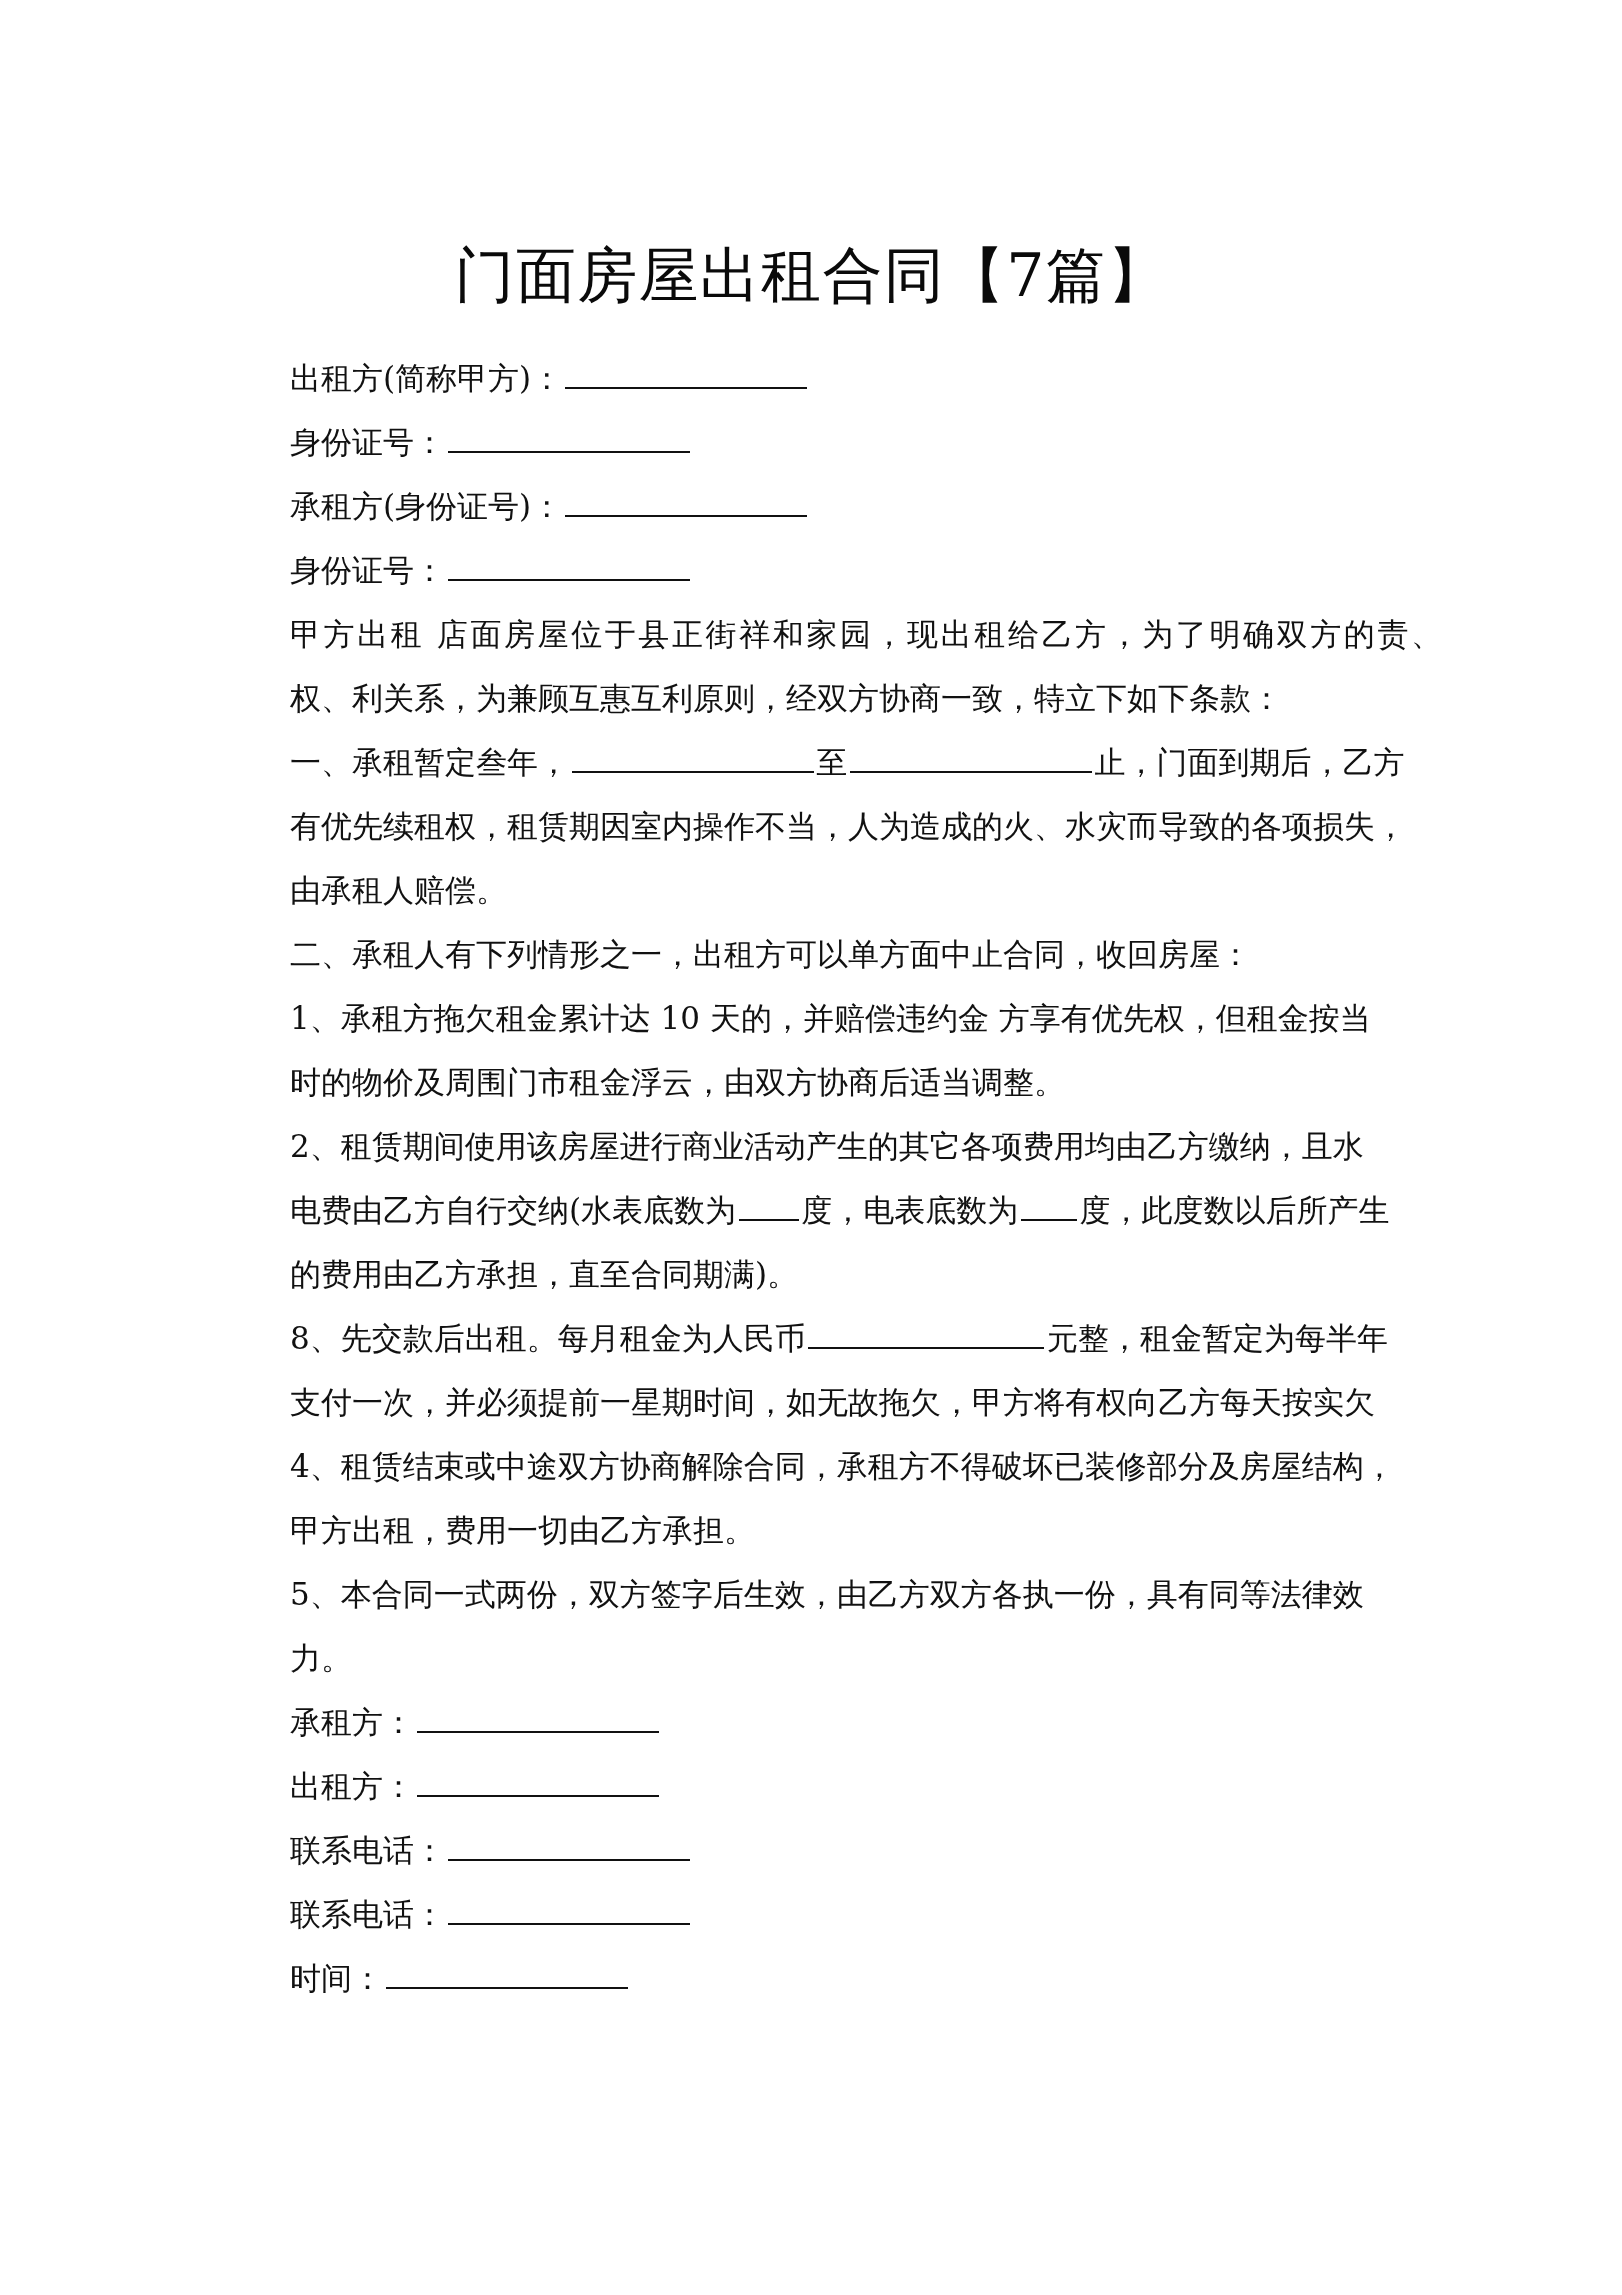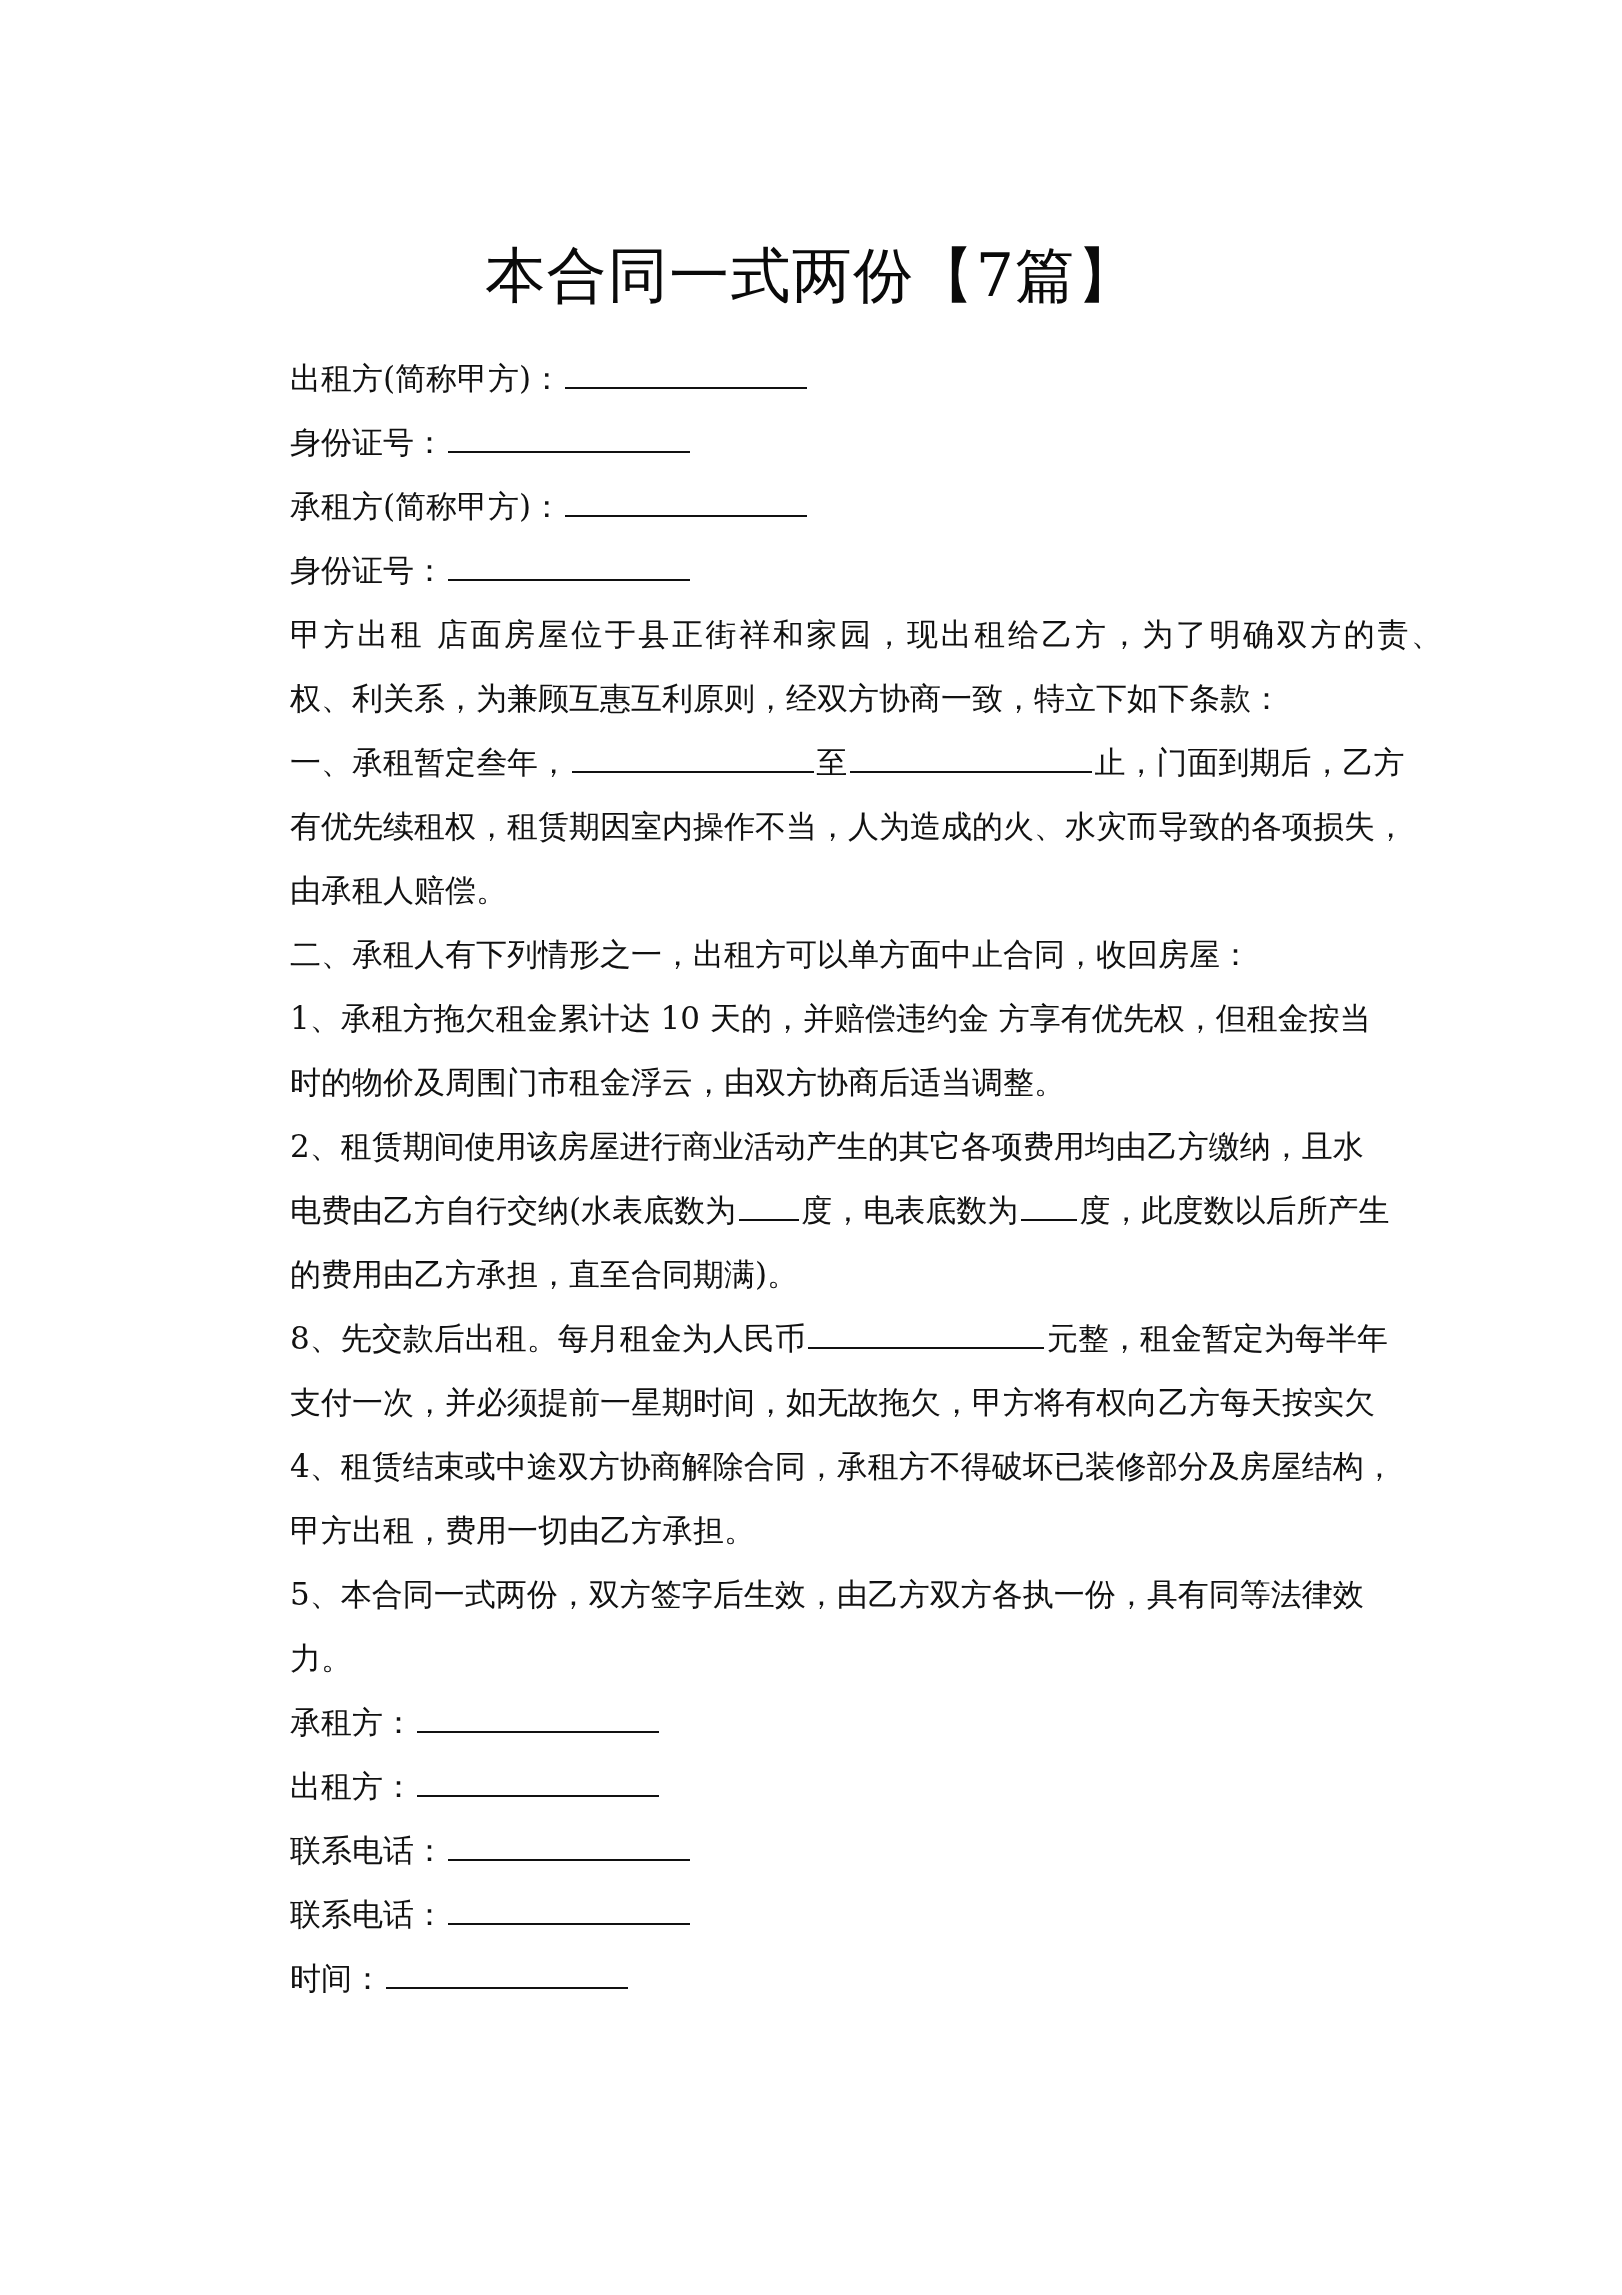--- a/index.html
+++ b/index.html
@@ -64,32 +64,32 @@
   .blank.long { width: 242px; }
   .blank.mid { width: 236px; }
   .blank.short { width: 60px; }
   .blank.shorter { width: 56px; }
 </style>
 </head>
 <body>
 
 <div class="page">
 
-  <h1 class="title">本合同一式两份【7篇】</h1>
+  <h1 class="title">门面房屋出租合同【7篇】</h1>
 
   <div class="body">
 
     <div class="line">
       <span>出租方(简称甲方)：</span><span class="blank long"></span>
     </div>
     <div class="line">
       <span>身份证号：</span><span class="blank long"></span>
     </div>
     <div class="line">
-      <span>承租方(简称甲方)：</span><span class="blank long"></span>
+      <span>承租方(身份证号)：</span><span class="blank long"></span>
     </div>
     <div class="line">
       <span>身份证号：</span><span class="blank long"></span>
     </div>
 
     <div class="line justify">甲方出租 店面房屋位于县正街祥和家园，现出租给乙方，为了明确双方的责、</div>
     <div class="line">权、利关系，为兼顾互惠互利原则，经双方协商一致，特立下如下条款：</div>
 
     <div class="line">
       <span>一、承租暂定叁年，</span><span class="blank long"></span><span>至</span><span class="blank long"></span><span>止，门面到期后，乙方</span>

